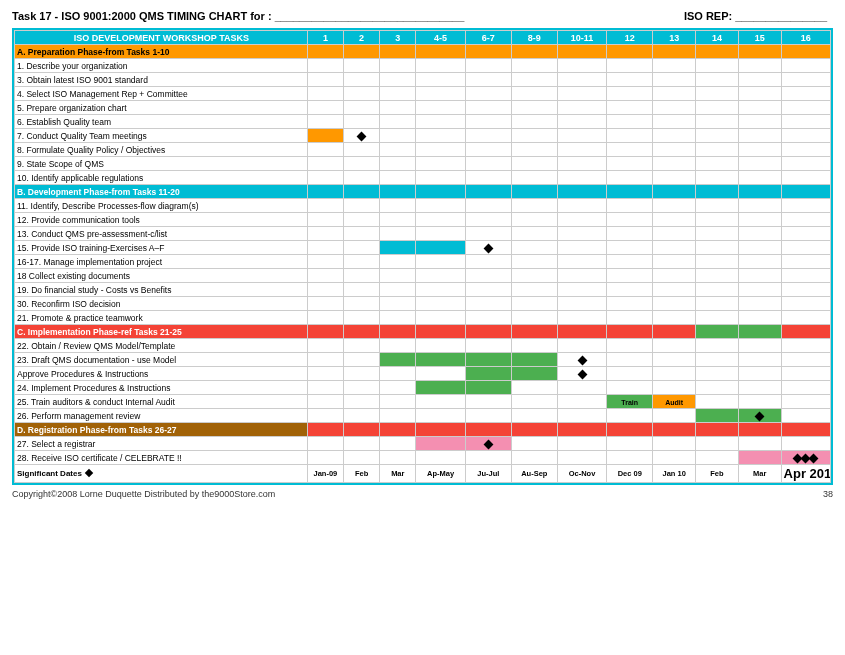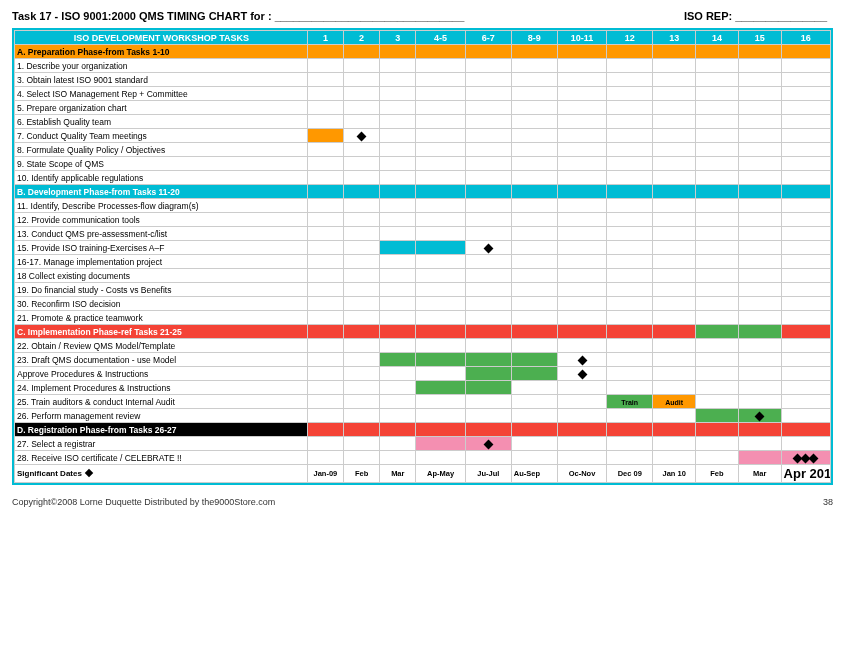--- a/index.html
+++ b/index.html
@@ -69,21 +69,21 @@
       width: 7px;
       height: 7px;
       background: #000;
       transform: rotate(45deg);
       margin: 0 auto;
     }
 
     .footer-row {
       display: flex;
       justify-content: space-between;
-      margin-top: 12px;
+      margin-top: 4px;
       font-size: 9px;
       color: #333;
       text-align: center;
     }
   </style>
 </head>
 <body>
 
 <div class="page">
   <div class="header-row">
@@ -525,21 +525,21 @@
             <td style="text-align: center; padding: 0px; position: relative;"></td>
             <td style="text-align: center; padding: 0px; position: relative;"></td>
             <td style="text-align: center; padding: 0px; position: relative;"></td>
             <td style="text-align: center; padding: 0px; position: relative;"></td>
             <td style="text-align: center; padding: 0px; position: relative;"></td>
             <td style="text-align: center; padding: 0px; position: relative; background: rgb(76, 175, 80);"></td>
             <td style="text-align: center; padding: 0px; position: relative; background: rgb(76, 175, 80);"><span style="display: inline-block; width: 7px; height: 7px; background: rgb(0, 0, 0); transform: rotate(45deg); vertical-align: middle;"></span></td>
             <td style="text-align: center; padding: 0px; position: relative;"></td>
           </tr>
           <tr>
-            <td style="background: #000000; font-weight: bold; color: rgb(255, 255, 255);">D. Registration Phase-from Tasks 26-27</td>
+            <td style="background: #a16207; font-weight: bold; color: rgb(255, 255, 255);">D. Registration Phase-from Tasks 26-27</td>
             <td style="text-align: center; padding: 0px; position: relative; background: rgb(244, 67, 54);"></td>
             <td style="text-align: center; padding: 0px; position: relative; background: rgb(244, 67, 54);"></td>
             <td style="text-align: center; padding: 0px; position: relative; background: rgb(244, 67, 54);"></td>
             <td style="text-align: center; padding: 0px; position: relative; background: rgb(244, 67, 54);"></td>
             <td style="text-align: center; padding: 0px; position: relative; background: rgb(244, 67, 54);"></td>
             <td style="text-align: center; padding: 0px; position: relative; background: rgb(244, 67, 54);"></td>
             <td style="text-align: center; padding: 0px; position: relative; background: rgb(244, 67, 54);"></td>
             <td style="text-align: center; padding: 0px; position: relative; background: rgb(244, 67, 54);"></td>
             <td style="text-align: center; padding: 0px; position: relative; background: rgb(244, 67, 54);"></td>
             <td style="text-align: center; padding: 0px; position: relative; background: rgb(244, 67, 54);"></td>
@@ -580,21 +580,21 @@
       <tfoot>
         <tr class="sig-dates">
           <td style="font-weight:bold;">
             Significant Dates &nbsp;<span class="diamond" style="display:inline-block;width:6px;height:6px;background:#000;transform:rotate(45deg);"></span>
           </td>
           <td style="font-size:7.5px;text-align:center;">Jan-09</td>
           <td style="font-size:7.5px;text-align:center;">Feb</td>
           <td style="font-size:7.5px;text-align:center;">Mar</td>
           <td style="font-size:7.5px;text-align:center;">Ap-May</td>
           <td style="font-size:7.5px;text-align:center;">Ju-Jul</td>
-          <td style="font-size:7.5px;">Au-Sep</td>
+          <td style="font-size:7.5px;text-align:center;">Au-Sep</td>
           <td style="font-size:7.5px;text-align:center;">Oc-Nov</td>
           <td style="font-size:7.5px;text-align:center;">Dec 09</td>
           <td style="font-size:7.5px;text-align:center;">Jan 10</td>
           <td style="font-size:7.5px;text-align:center;">Feb</td>
           <td style="font-size:7.5px;text-align:center;">Mar</td>
           <td style="font-size:13px;text-align:left;">Apr 2010</td>
         </tr>
       </tfoot>
     </table>
   </div>

